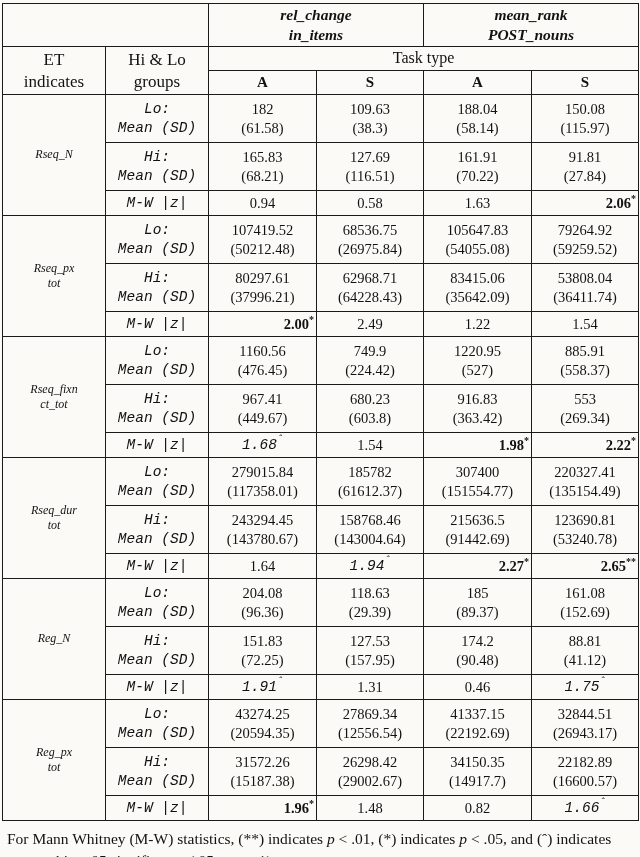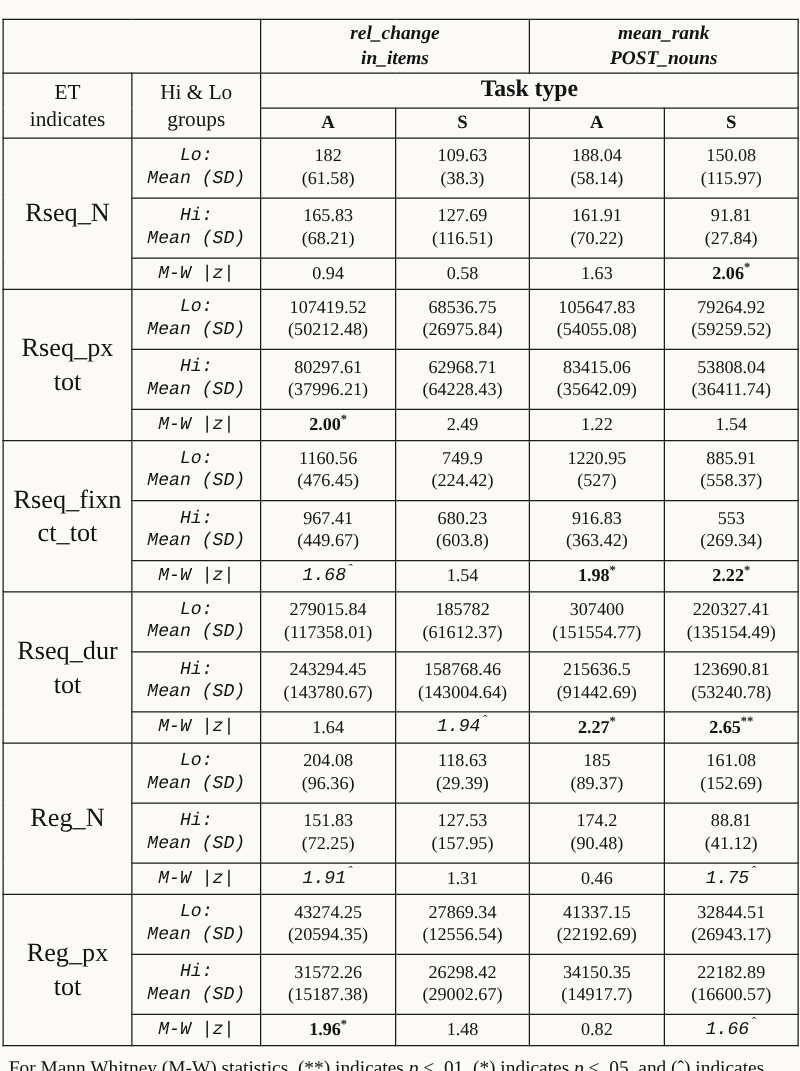--- a/index.html
+++ b/index.html
@@ -3,33 +3,33 @@
 <meta charset="utf-8">
 <style>
   html, body { margin: 0; padding: 0; }
   body {
     width: 640px; height: 857px;
     background: #fbfaf7;
     color: #121212;
     font-family: "Liberation Serif", serif;
   }
   .page { width: 640px; height: 857px; box-sizing: border-box; padding: 3px 2px; overflow: hidden; }
-  table { border-collapse: collapse; width: 636px; table-layout: fixed; margin-top: 12px; }
+  table { border-collapse: collapse; width: 636px; table-layout: fixed; }
   td { border: 1px solid #1a1a1a; text-align: center; vertical-align: middle;
        padding: 1px 2px; font-size: 14.5px; line-height: 1.3; overflow: hidden; }
   .blank-cell { height: 40px; }
   .grp-head { font-weight: bold; font-style: italic; font-size: 15.5px; height: 40px; }
   .head-2line { font-weight: normal; font-size: 17px; }
-  .task-type { font-weight: bold; font-size: 19px; height: 21px; }
+  .task-type { font-weight: normal; font-size: 16px; height: 21px; }
   .subcol { font-weight: bold; font-size: 15px; height: 21px; }
-  .measure { font-size: 21px; }
+  .measure { font-style: italic; font-size: 12px; }
   .rowlabel { font-style: italic; font-family: Liberation Mono, monospace; }
   .two { height: 45px; }
   .mwrow { height: 22px; }
-  td.z.bold { font-weight: bold; }
+  td.z.bold { font-weight: bold; text-align: right; }
   td.z.italic { font-style: italic; font-family: Liberation Mono, monospace; }
   sup { font-size: 10px; line-height: 0; }
   .footnote { font-size: 15.5px; line-height: 1.4; padding: 7px 5px 0 5px; text-align: left; }
   .footnote .it { font-style: italic; }
 </style>
 </head>
 <body>
 
 <div class="page">
   <table>

